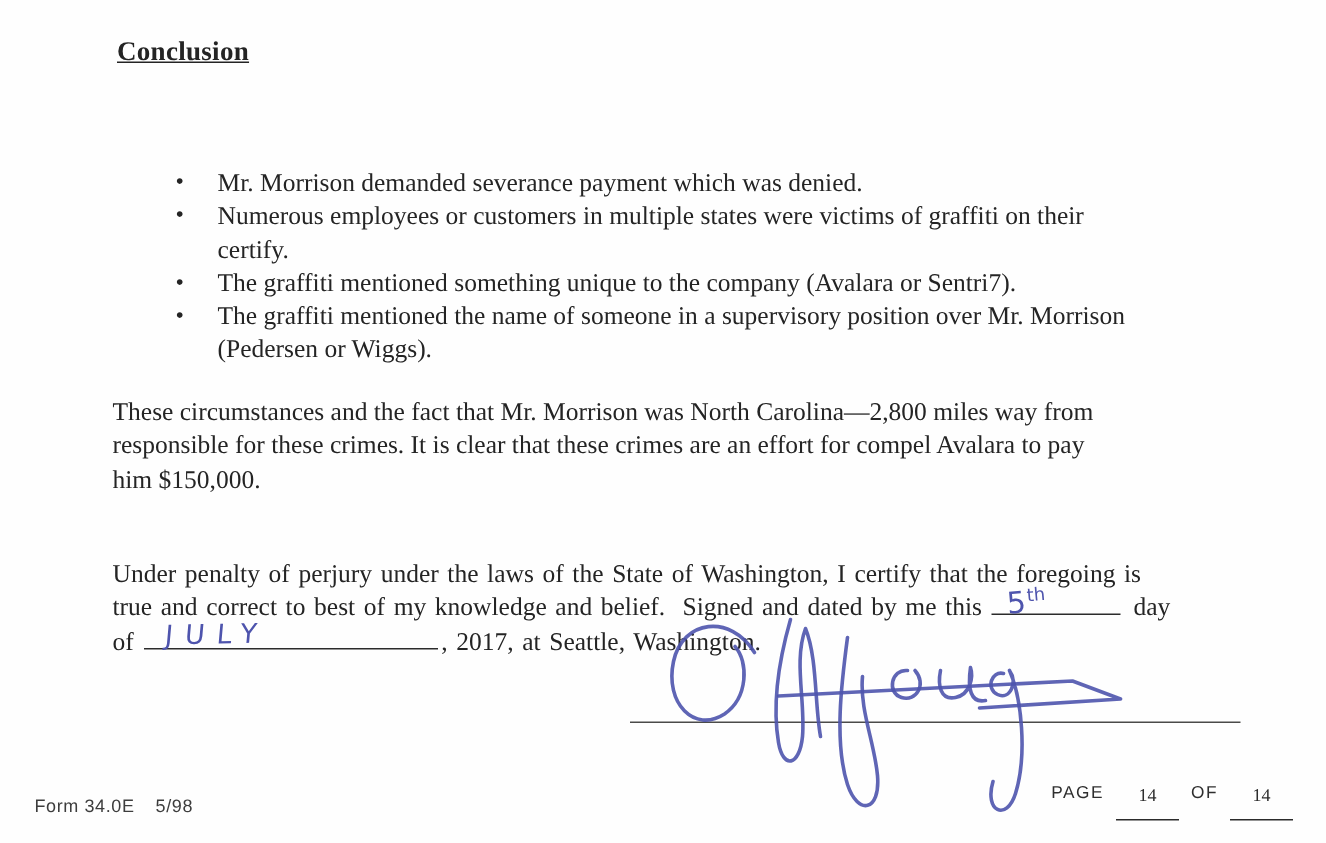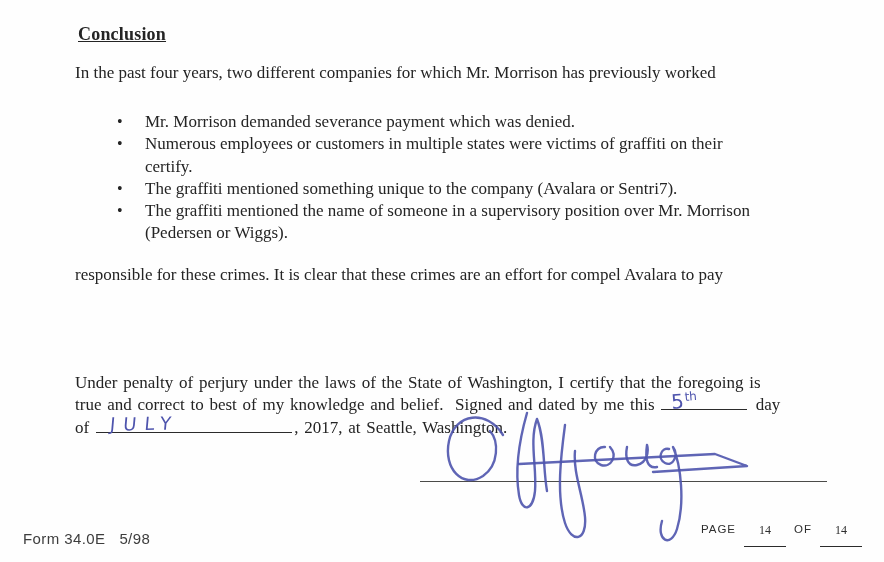--- a/index.html
+++ b/index.html
@@ -42,21 +42,21 @@
     position:absolute;left:420px;top:481px;width:407px;height:0;
     border-top:1.4px solid #4b4b49;
   }
   .signature-svg{position:absolute;left:415px;top:403px;width:430px;height:158px;}
   .sig-stroke{
     stroke:#4e54ad;stroke-width:2.4;fill:none;
     stroke-linecap:round;stroke-linejoin:round;opacity:.9;
   }
   .footer-form{
     position:absolute;left:23px;top:530px;
-    font-family:"Liberation Sans", sans-serif;font-size:15px;
+    font-family:"Liberation Sans", sans-serif;font-size:12px;
     color:#3d3d3d;letter-spacing:.4px;
   }
   .footer-form .gap{display:inline-block;width:14px;}
   .footer-page{
     position:absolute;right:14px;top:523px;
     font-family:"Liberation Sans", sans-serif;font-size:11.5px;
     color:#2e2e2e;letter-spacing:1px;display:flex;align-items:flex-start;
   }
   .page-num{
     font-family:"Liberation Serif", serif;font-size:12px;letter-spacing:0;
@@ -65,21 +65,20 @@
   }
 </style>
 </head>
 <body>
 
 <div class="page">
 
   <div class="heading">Conclusion</div>
 
   <div class="textblock" id="para1">
-    <div class="seg">In the past four years, two different companies for which Mr. Morrison has previously worked</div>
   </div>
 
   <div class="textblock" id="bullets">
     <div class="bullet-item">
       <span class="bullet-marker">•</span>
       <div class="seg">Mr. Morrison demanded severance payment which was denied.</div>
     </div>
     <div class="bullet-item">
       <span class="bullet-marker">•</span>
       <div class="seg">Numerous employees or customers in multiple states were victims of graffiti on their</div>
@@ -90,21 +89,23 @@
       <div class="seg">The graffiti mentioned something unique to the company (Avalara or Sentri7).</div>
     </div>
     <div class="bullet-item">
       <span class="bullet-marker">•</span>
       <div class="seg">The graffiti mentioned the name of someone in a supervisory position over Mr. Morrison</div>
       <div class="seg">(Pedersen or Wiggs).</div>
     </div>
   </div>
 
   <div class="textblock" id="para2">
+    <div class="seg">These circumstances and the fact that Mr. Morrison was North Carolina—2,800 miles way from</div>
     <div class="seg">responsible for these crimes. It is clear that these crimes are an effort for compel Avalara to pay</div>
+    <div class="seg">him $150,000.</div>
   </div>
 
   <div class="textblock" id="cert">
     <div class="seg">Under penalty of perjury under the laws of the State of Washington, I certify that the foregoing is</div>
     <div>
       <span class="seg">true and correct to best of my knowledge and belief.  Signed and dated by me this</span><span class="blank blank-day">
         <span class="hand hand-day"><span>5</span><span class="hand-ordinal">th</span></span>
       </span><span class="seg">day</span>
     </div>
     <div>

